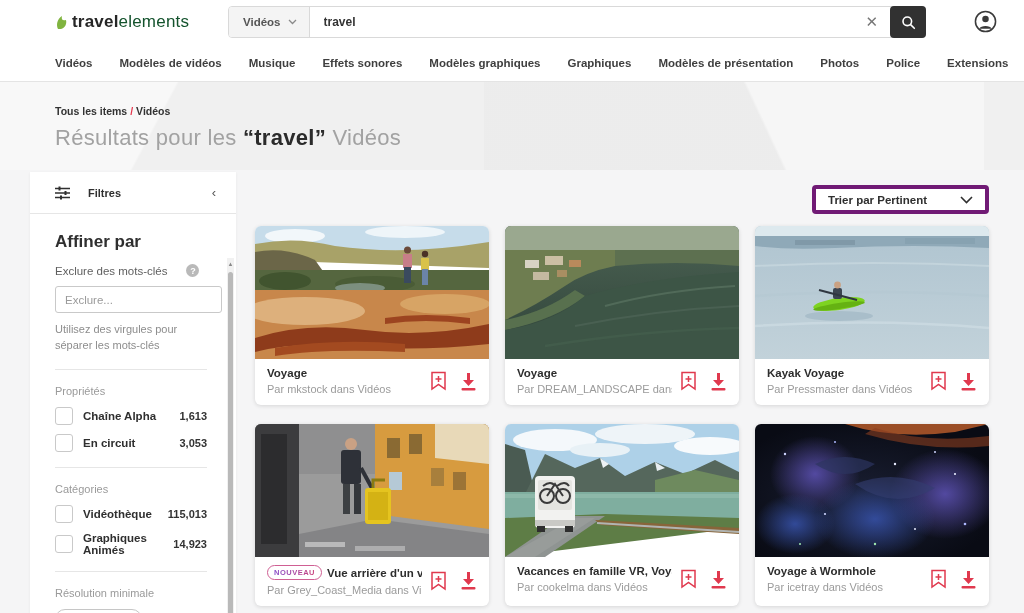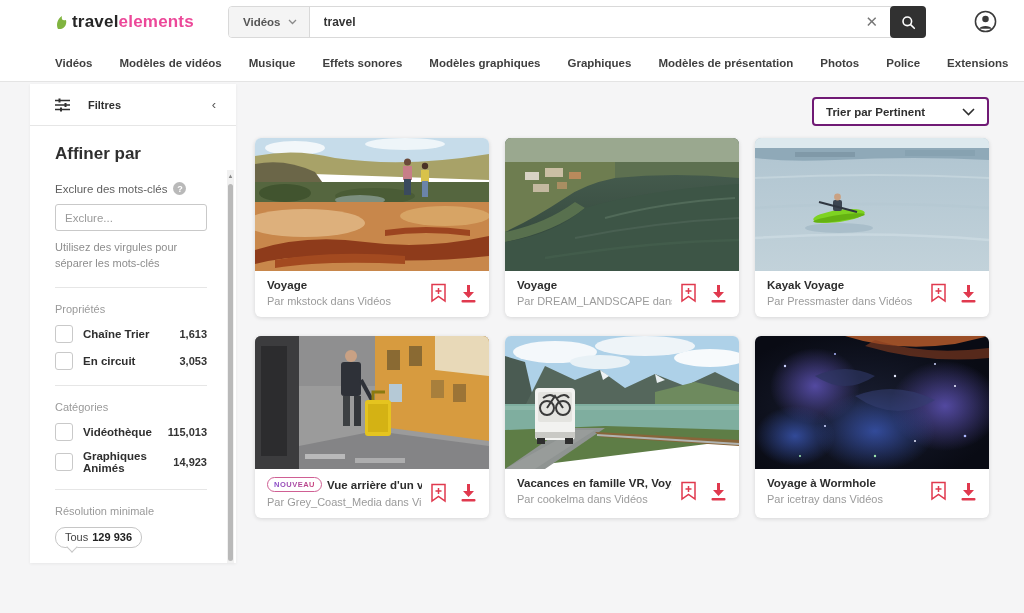--- a/index.html
+++ b/index.html
@@ -5,21 +5,21 @@
   * { margin:0; padding:0; box-sizing:border-box; }
   html,body { width:1024px; height:613px; overflow:hidden; }
   body { font-family:"Liberation Sans", sans-serif; background:#f5f5f6; color:#2f2f2f; }
   .page { position:relative; width:1024px; height:613px; }
 
   
   .topbar { position:relative; height:44px; background:#fff; display:flex; align-items:center; }
   .logo { display:flex; align-items:baseline; margin-left:55px; font-size:17px; letter-spacing:.2px; cursor:pointer; }
   .logo .leaf { align-self:center; margin-right:4px; }
   .logo .lg-envato { font-weight:700; color:#262626; }
-  .logo .lg-elements { font-weight:700; color:#ec4899; }
+  .logo .lg-elements { font-weight:400; color:#14532d; }
 
   .searchbox { position:absolute; left:228px; top:6px; width:698px; height:32px;
     display:flex; align-items:stretch; border:1px solid #d9d9d9; border-radius:4px; background:#fff; }
   .search-cat { display:flex; align-items:center; gap:7px; padding:0 12px 0 14px; background:#f4f4f4;
     border-right:1px solid #d9d9d9; border-radius:3px 0 0 3px; font-size:11.5px; font-weight:700; color:#555; cursor:pointer; }
   .search-cat svg { stroke:#8a8a8a; }
   .search-input { flex:1; border:none; outline:none; font-family:"Liberation Sans",sans-serif;
     font-size:12px; font-weight:700; color:#333; padding:0 14px; background:transparent; }
   .search-clear { display:flex; align-items:center; padding:0 12px; color:#777; font-size:15px; cursor:pointer; }
   .search-go { width:36px; margin:-1px -1px -1px 0; border:none; background:#313131; border-radius:4px;
@@ -48,24 +48,24 @@
   .content { position:relative; height:481px; }
 
   
   .filters { position:absolute; left:30px; top:2px; width:206px; height:479px; background:#fff;
     box-shadow:0 1px 3px rgba(0,0,0,.06); }
   .filters-head { height:42px; display:flex; align-items:center; padding:0 20px 0 25px; border-bottom:1px solid #e6e6e6; }
   .filters-head .f-title { font-size:11px; font-weight:700; color:#2f2f2f; margin-left:18px; flex:1; }
   .collapse { color:#555; font-size:13px; cursor:pointer; }
   .filters-body { position:relative; padding:18px 28px 0 25px; height:437px; overflow:hidden; }
   .f-label-strong { font-size:17px; font-weight:700; color:#2f2f2f; }
-  .f-exclude-label { margin-top:18px; font-size:11.5px; color:#5f5f5f; display:flex; align-items:center; gap:6px; }
+  .f-exclude-label { margin-top:12px; font-size:11.5px; color:#5f5f5f; display:flex; align-items:center; gap:19px; }
   .help-dot { width:13px; height:13px; border-radius:50%; background:#b9b9b9; color:#fff; font-size:9px; font-weight:700;
     display:inline-flex; align-items:center; justify-content:center; cursor:pointer; }
-  .exclude-input { margin-top:9px; width:152px; height:27px; border:1px solid #c9c9c9; border-radius:3px;
+  .exclude-input { margin-top:9px; width:167px; height:27px; border:1px solid #c9c9c9; border-radius:3px;
     font-family:"Liberation Sans",sans-serif; font-size:11.5px; color:#333; padding:0 9px; outline:none; }
   .exclude-input::placeholder { color:#9a9a9a; }
   .f-help { margin-top:9px; font-size:11px; color:#8d8d8d; line-height:1.45; width:155px; }
   .f-div { height:1px; background:#e6e6e6; margin:15px 0; width:152px; }
   .f-section-label { font-size:11px; color:#9a9a9a; margin-bottom:10px; }
   .f-row { display:flex; align-items:center; margin-bottom:9px; width:152px; cursor:pointer; }
   .cb { width:18px; height:18px; border:1px solid #c9c9c9; border-radius:3px; background:#fff; flex:none; }
   .f-row .f-name { font-size:11.5px; font-weight:700; color:#2f2f2f; margin-left:10px; flex:1; }
   .f-row .f-count { font-size:11px; font-weight:700; color:#333; }
   .res-chip { display:inline-flex; align-items:center; gap:4px; border:1px solid #c6c6c6; border-radius:10px;
@@ -73,21 +73,21 @@
   .res-chip b { color:#222; }
   .res-chip::after { content:""; position:absolute; left:12px; bottom:-4px; width:7px; height:7px; background:#fff;
     border-right:1px solid #c6c6c6; border-bottom:1px solid #c6c6c6; transform:rotate(45deg); }
   .sb-track { position:absolute; right:2px; top:44px; width:7px; bottom:0; background:#f1f1f1; }
   .sb-arrow { position:absolute; top:3px; left:0; width:7px; text-align:center; font-size:6px; color:#888; }
   .sb-thumb { position:absolute; top:14px; bottom:2px; left:1px; width:5px; background:#b9b9b9; border-radius:3px; cursor:pointer; }
 
   
   .results { position:absolute; left:236px; top:0; right:0; bottom:0; padding:15px 35px 0 19px; }
   .sortbar { display:flex; justify-content:flex-end; }
-  .sortbtn { width:177px; height:29px; background:#fff; border:2px solid #701a75; border-radius:4px;
+  .sortbtn { width:177px; height:29px; background:#fff; border:4px solid #701a75; border-radius:4px;
     display:flex; align-items:center; padding:0 12px; cursor:pointer; }
   .sortbtn span { flex:1; font-size:11.5px; font-weight:700; color:#2f2f2f; }
   .grid { margin-top:12px; display:grid; grid-template-columns:repeat(3,234px); column-gap:16px; row-gap:19px; }
   .card { width:234px; background:#fff; border-radius:6px; box-shadow:0 1px 4px rgba(0,0,0,.13); overflow:hidden; cursor:pointer; }
   .thumb { width:234px; height:133px; display:block; }
   .meta { display:flex; align-items:center; padding:8px 12px 10px 12px; }
   .meta-text { flex:1; min-width:0; }
   .m-title { font-size:11.5px; font-weight:700; color:#2d2d2d; white-space:nowrap; overflow:hidden; display:flex; align-items:center; gap:5px; }
   .m-author { font-size:11px; color:#9b9b9b; margin-top:4px; white-space:nowrap; overflow:hidden; }
   .badge { flex:none; font-size:7.5px; font-weight:700; letter-spacing:.5px; padding:2px 6px; border-radius:8px;
@@ -144,20 +144,28 @@
     <span class="nav-item">Modèles graphiques</span>
     <span class="nav-item">Graphiques</span>
     <span class="nav-item">Modèles de présentation</span>
     <span class="nav-item">Photos</span>
     <span class="nav-item">Police</span>
     <span class="nav-item">Extensions</span>
     <span class="nav-sep"></span>
 
   </nav>
 
+  <section class="hero">
+    <div class="hero-inner">
+      <div class="breadcrumb">
+        <span>Tous les items</span><span class="sep">/</span><span>Vidéos</span>
+      </div>
+      <div class="hero-title"><span>Résultats pour les </span><b>“travel”</b><span> Vidéos</span></div>
+    </div>
+  </section>
 
   <div class="content">
 
     <aside class="filters">
       <div class="filters-head">
         <svg width="15" height="14" viewBox="0 0 15 14">
           <g stroke="#2f2f2f" stroke-width="1.4" fill="none">
             <path d="M0 2.5 h15 M0 7 h15 M0 11.5 h15"></path>
             <path d="M4.5 .5 v4 M10.5 5 v4 M6 9.5 v4" stroke-width="2"></path>
           </g>
@@ -174,21 +182,21 @@
           <span class="help-dot">?</span>
         </div>
         <input class="exclude-input" type="text" placeholder="Exclure..." style="">
         <div class="f-help">Utilisez des virgules pour séparer les mots-clés</div>
 
         <div class="f-div"></div>
 
         <div class="f-section-label">Propriétés</div>
         <div class="f-row">
           <span class="cb"></span>
-          <span class="f-name">Chaîne Trier</span>
+          <span class="f-name">Chaîne Alpha</span>
           <span class="f-count">1,613</span>
         </div>
         <div class="f-row">
           <span class="cb"></span>
           <span class="f-name">En circuit</span>
           <span class="f-count">3,053</span>
         </div>
 
         <div class="f-div"></div>
 

